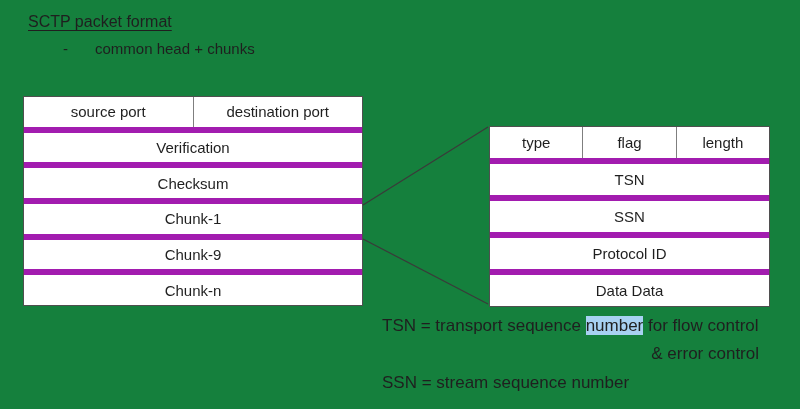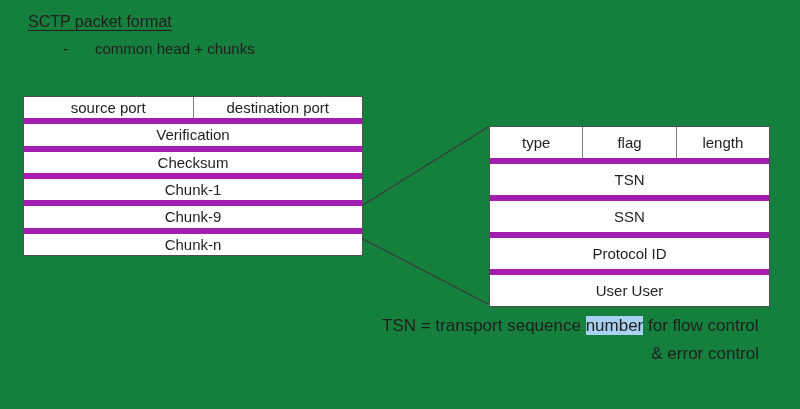--- a/index.html
+++ b/index.html
@@ -40,21 +40,21 @@
   .tbl .row:first-child { border-top:none; }
   .tbl .cell {
     flex:1; display:flex;
     align-items:center; justify-content:center;
     font-size:15px;
     border-left:1px solid #7f7f7f;
     white-space:nowrap;
   }
   .tbl .cell:first-child { border-left:none; }
 
-  #packet-table { left:23px; top:96px;  width:340px; height:160px; }
+  #packet-table { left:23px; top:96px;  width:340px; height:210px; }
   #chunk-table  { left:489px; top:126px; width:281px; height:181px; }
 
   
   #connectors {
     position:absolute; left:0; top:0;
     width:800px; height:409px;
     pointer-events:none;
   }
 
   
@@ -113,24 +113,25 @@
     <div class="row">
       <div class="cell">TSN</div>
     </div>
     <div class="row">
       <div class="cell">SSN</div>
     </div>
     <div class="row">
       <div class="cell">Protocol ID</div>
     </div>
     <div class="row">
-      <div class="cell">User User</div>
+      <div class="cell">Data Data</div>
     </div>
   </div>
 
   <div class="notes">
     <div class="line1">
       <span>TSN = transport sequence </span><span class="hl">number</span><span> for flow control</span>
     </div>
     <div class="line2">&amp; error control</div>
+    <div class="line3">SSN = stream sequence number</div>
   </div>
 
 </div>
 
 </body></html>

